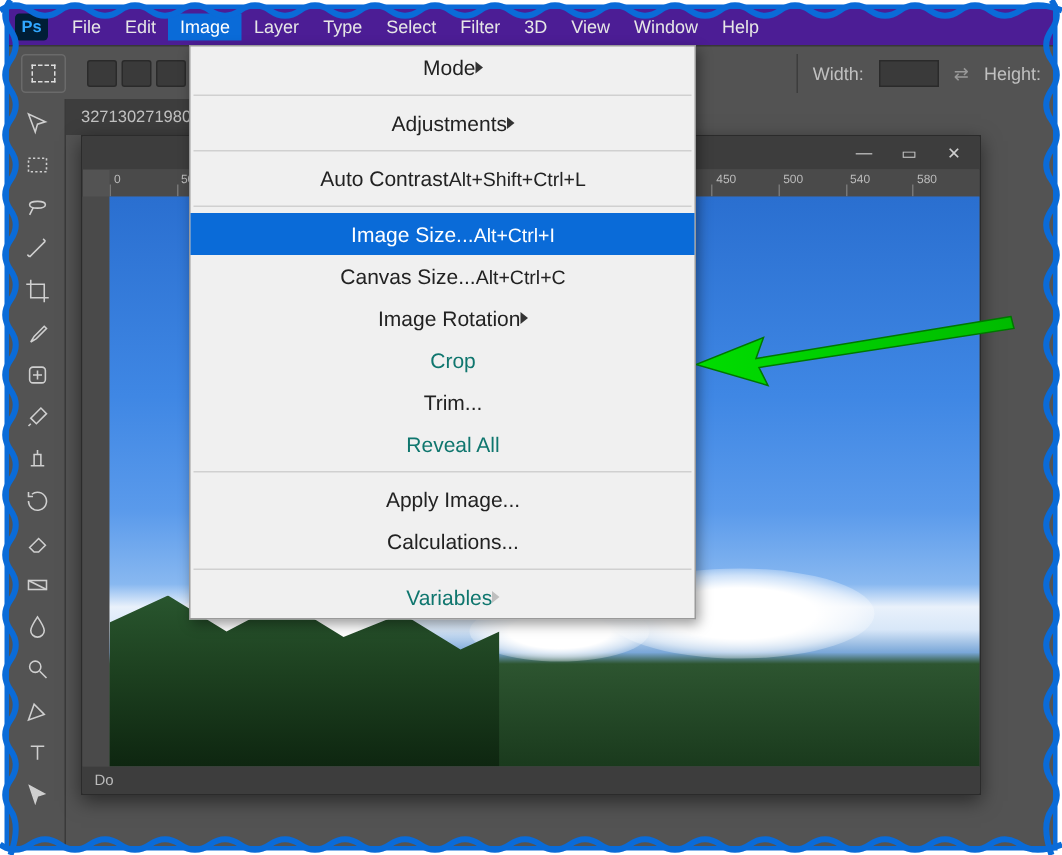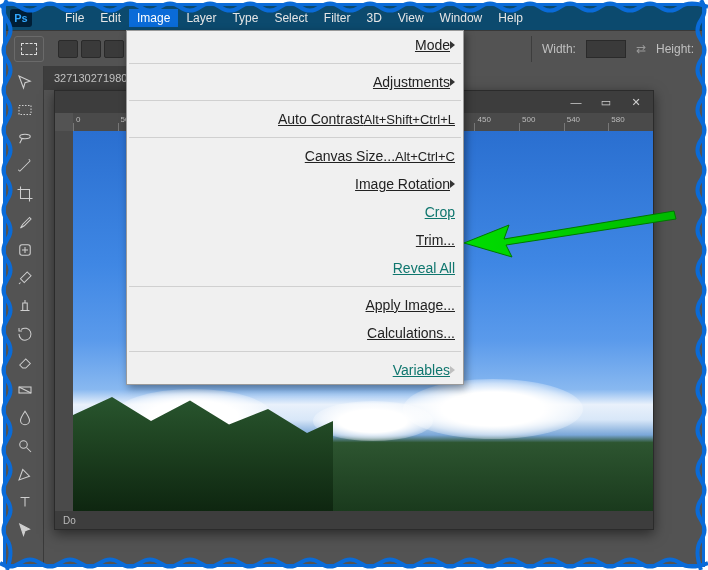--- a/index.html
+++ b/index.html
@@ -1,19 +1,19 @@
 <!DOCTYPE html>
 <html><head>
 <meta charset="utf-8">
 <style>
 * { margin: 0; padding: 0; box-sizing: border-box; font-family: "Segoe UI", Tahoma, sans-serif; }
 body { width: 708px; height: 570px; background: #fff; position: relative; overflow: hidden; }
 .frame { position: absolute; inset: 3px; border: 3px solid #0a6bd8; background: #fff; }
 .app { position: absolute; inset: 0; background: #535353; }
-.menubar { display: flex; align-items: center; height: 24px; background: #0c4a6e; padding: 0 4px; gap: 19px; font-size: 12px; color: #e6e6e6; }
+.menubar { display: flex; align-items: center; height: 24px; background: #4c1d95; padding: 0 4px; gap: 2px; font-size: 12px; color: #e6e6e6; }
 .ps-logo { width: 22px; height: 18px; background: #001e36; color: #31a8ff; font-weight: bold; font-size: 11px; display: flex; align-items: center; justify-content: center; border-radius: 3px; margin-right: 6px; }
 .menu-item { padding: 2px 8px; cursor: default; }
 .menu-item.active { background: #0a6bd8; color: #fff; }
 .options-bar { height: 36px; background: #535353; border-top: 1px solid #383838; display: flex; align-items: center; padding: 0 8px; gap: 10px; color: #c0c0c0; font-size: 12px; }
 .marquee-tool { width: 30px; height: 26px; border: 1px solid #6a6a6a; border-radius: 3px; display: flex; align-items: center; justify-content: center; }
 .marquee-icon { width: 16px; height: 12px; border: 1px dashed #ddd; }
 .options-swatches { display: flex; gap: 3px; margin-left: 4px; }
 .sw { width: 20px; height: 18px; background: #3a3a3a; border: 1px solid #2a2a2a; border-radius: 2px; }
 .options-sep { width: 1px; height: 26px; background: #3d3d3d; }
 .toolbar { position: absolute; top: 60px; left: 0; width: 38px; bottom: 0; background: #535353; border-right: 1px solid #3a3a3a; display: flex; flex-direction: column; align-items: center; padding-top: 4px; gap: 4px; }
@@ -28,21 +28,21 @@
 .tick span { position: absolute; top: -8px; left: 2px; }
 .ruler-v { position: absolute; top: 40px; left: 0; width: 18px; bottom: 18px; background: #4a4a4a; }
 .canvas { position: absolute; top: 40px; left: 18px; right: 0; bottom: 18px; background: linear-gradient(to bottom, #2a6fd0 0%, #3f87e4 35%, #5a9aeb 55%, #88b8f0 68%, #e9f1fb 72%, #d8e7f8 76%, #7aa7d8 80%, #2d5530 82%, #1a3a1d 100%); overflow: hidden; }
 .cloud { position: absolute; background: radial-gradient(ellipse at center, #fff 40%, rgba(255,255,255,0.6) 60%, transparent 80%); border-radius: 50%; }
 .c1 { width: 160px; height: 55px; top: 258px; left: 40px; }
 .c2 { width: 180px; height: 60px; top: 248px; left: 330px; }
 .c3 { width: 120px; height: 40px; top: 270px; left: 240px; }
 .trees { position: absolute; bottom: 0; left: 0; width: 260px; height: 120px; background: linear-gradient(to top, #0e2610, #1f4422 60%, #2a5830); clip-path: polygon(0 100%, 0 20%, 15% 5%, 30% 25%, 45% 8%, 60% 28%, 75% 15%, 90% 35%, 100% 25%, 100% 100%); }
 .statusbar { position: absolute; bottom: 0; left: 0; right: 0; height: 18px; background: #3d3d3d; color: #bbb; font-size: 10px; display: flex; align-items: center; padding: 0 8px; gap: 12px; }
 .dropdown { position: absolute; top: 24px; left: 120px; width: 338px; background: #f0f0f0; border: 1px solid #9a9a9a; box-shadow: 2px 3px 8px rgba(0,0,0,0.4); font-size: 14px; color: #222; z-index: 100; }
-.dd-item { display: flex; align-items: center; justify-content: flex-end; padding: 4px 8px 4px 22px; height: 28px; text-decoration: underline; }
+.dd-item { display: flex; align-items: center; justify-content: center; padding: 4px 8px 4px 22px; height: 28px; }
 .dd-item.sub::after { content: ""; border-left: 5px solid #333; border-top: 4px solid transparent; border-bottom: 4px solid transparent; }
 .dd-item.selected { background: #0a6bd8; color: #fff; }
 .dd-item.disabled { color: #0f766e; }
 .dd-item.disabled.sub::after { border-left-color: #bfbfbf; }
 .dd-sep { height: 1px; background: #d0d0d0; margin: 4px 2px; }
 .shortcut { font-size: 13px; }
 .arrow { position: absolute; top: 195px; left: 458px; z-index: 200; pointer-events: none; }
 .wavy { position: absolute; pointer-events: none; z-index: 300; }
 </style>
 </head>
@@ -246,20 +246,24 @@
         <div class="dd-sep"></div>
         <div class="dd-item sub">
           <span>Adjustments</span>
         </div>
         <div class="dd-sep"></div>
         <div class="dd-item">
           <span>Auto Contrast</span>
           <span class="shortcut">Alt+Shift+Ctrl+L</span>
         </div>
         <div class="dd-sep"></div>
+        <div class="dd-item selected">
+          <span>Image Size...</span>
+          <span class="shortcut">Alt+Ctrl+I</span>
+        </div>
         <div class="dd-item">
           <span>Canvas Size...</span>
           <span class="shortcut">Alt+Ctrl+C</span>
         </div>
         <div class="dd-item sub">
           <span>Image Rotation</span>
         </div>
         <div class="dd-item disabled">
           <span>Crop</span>
         </div>

